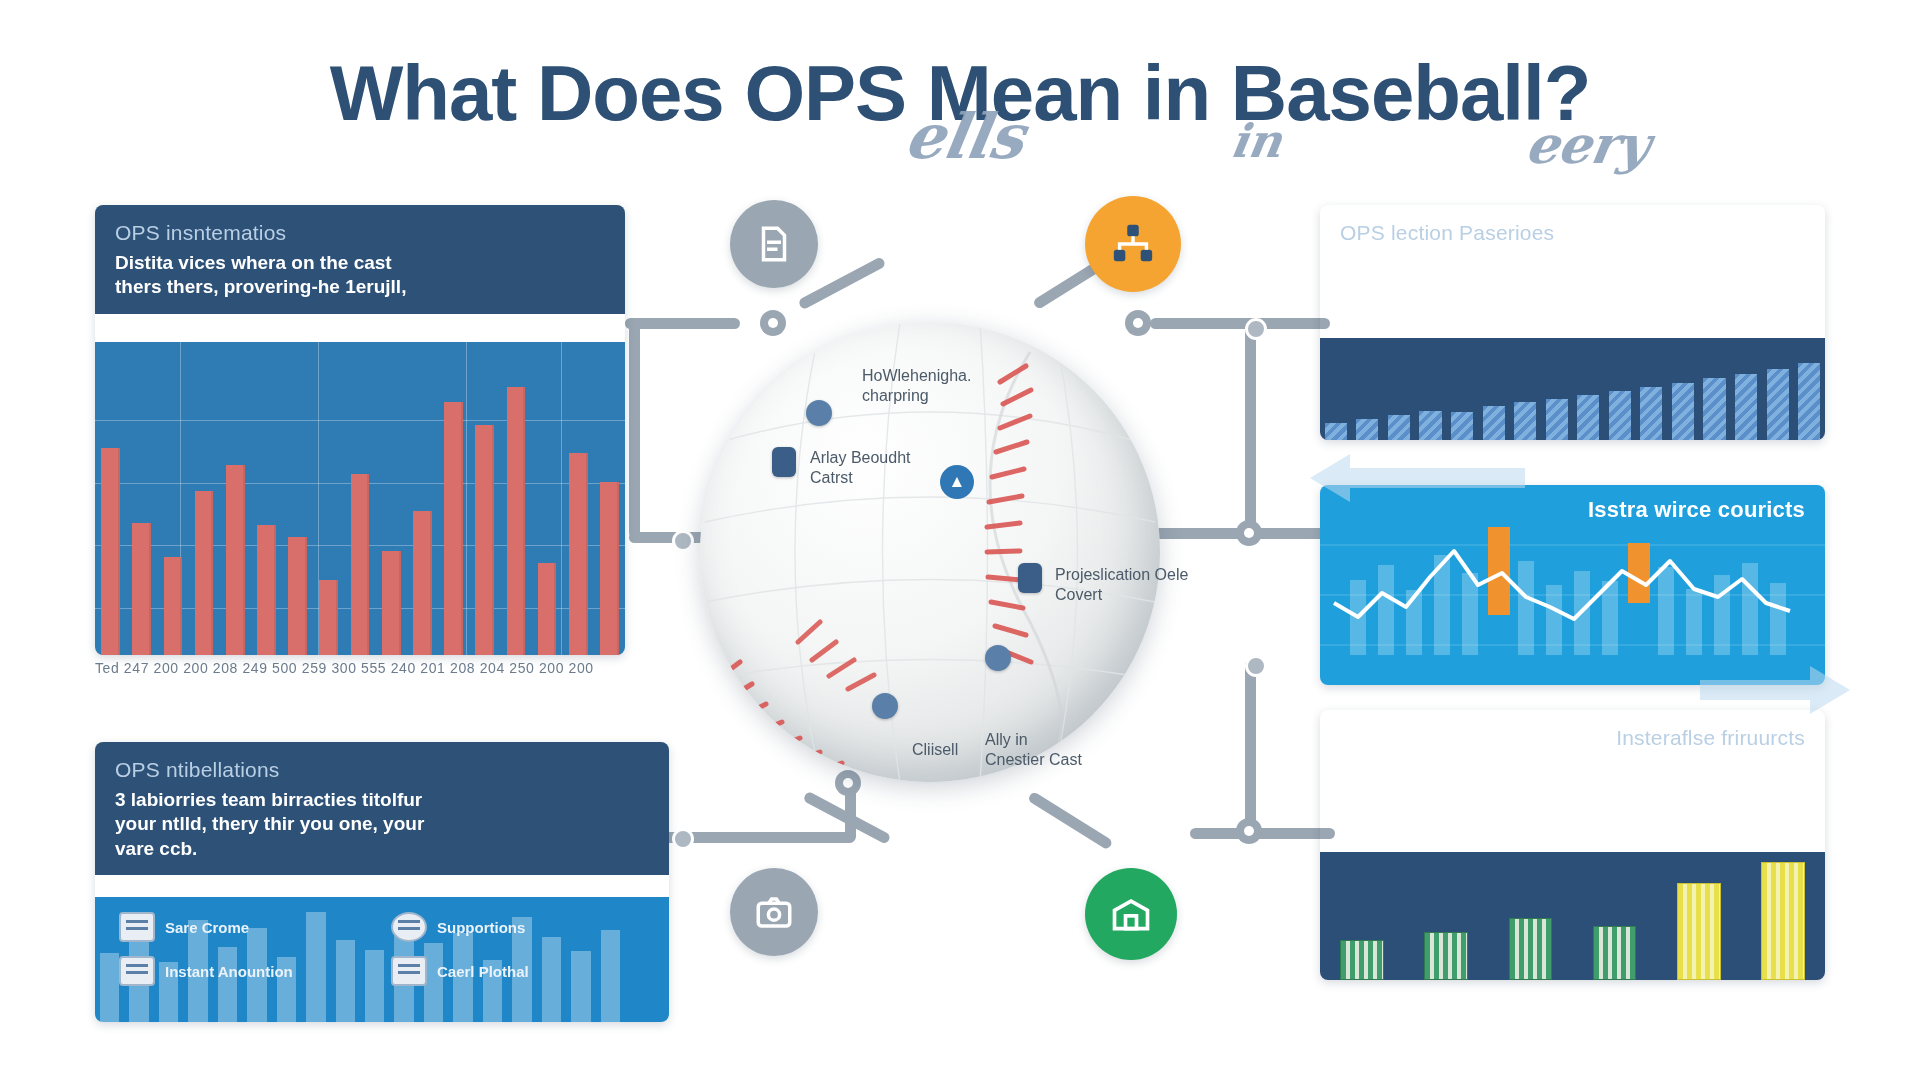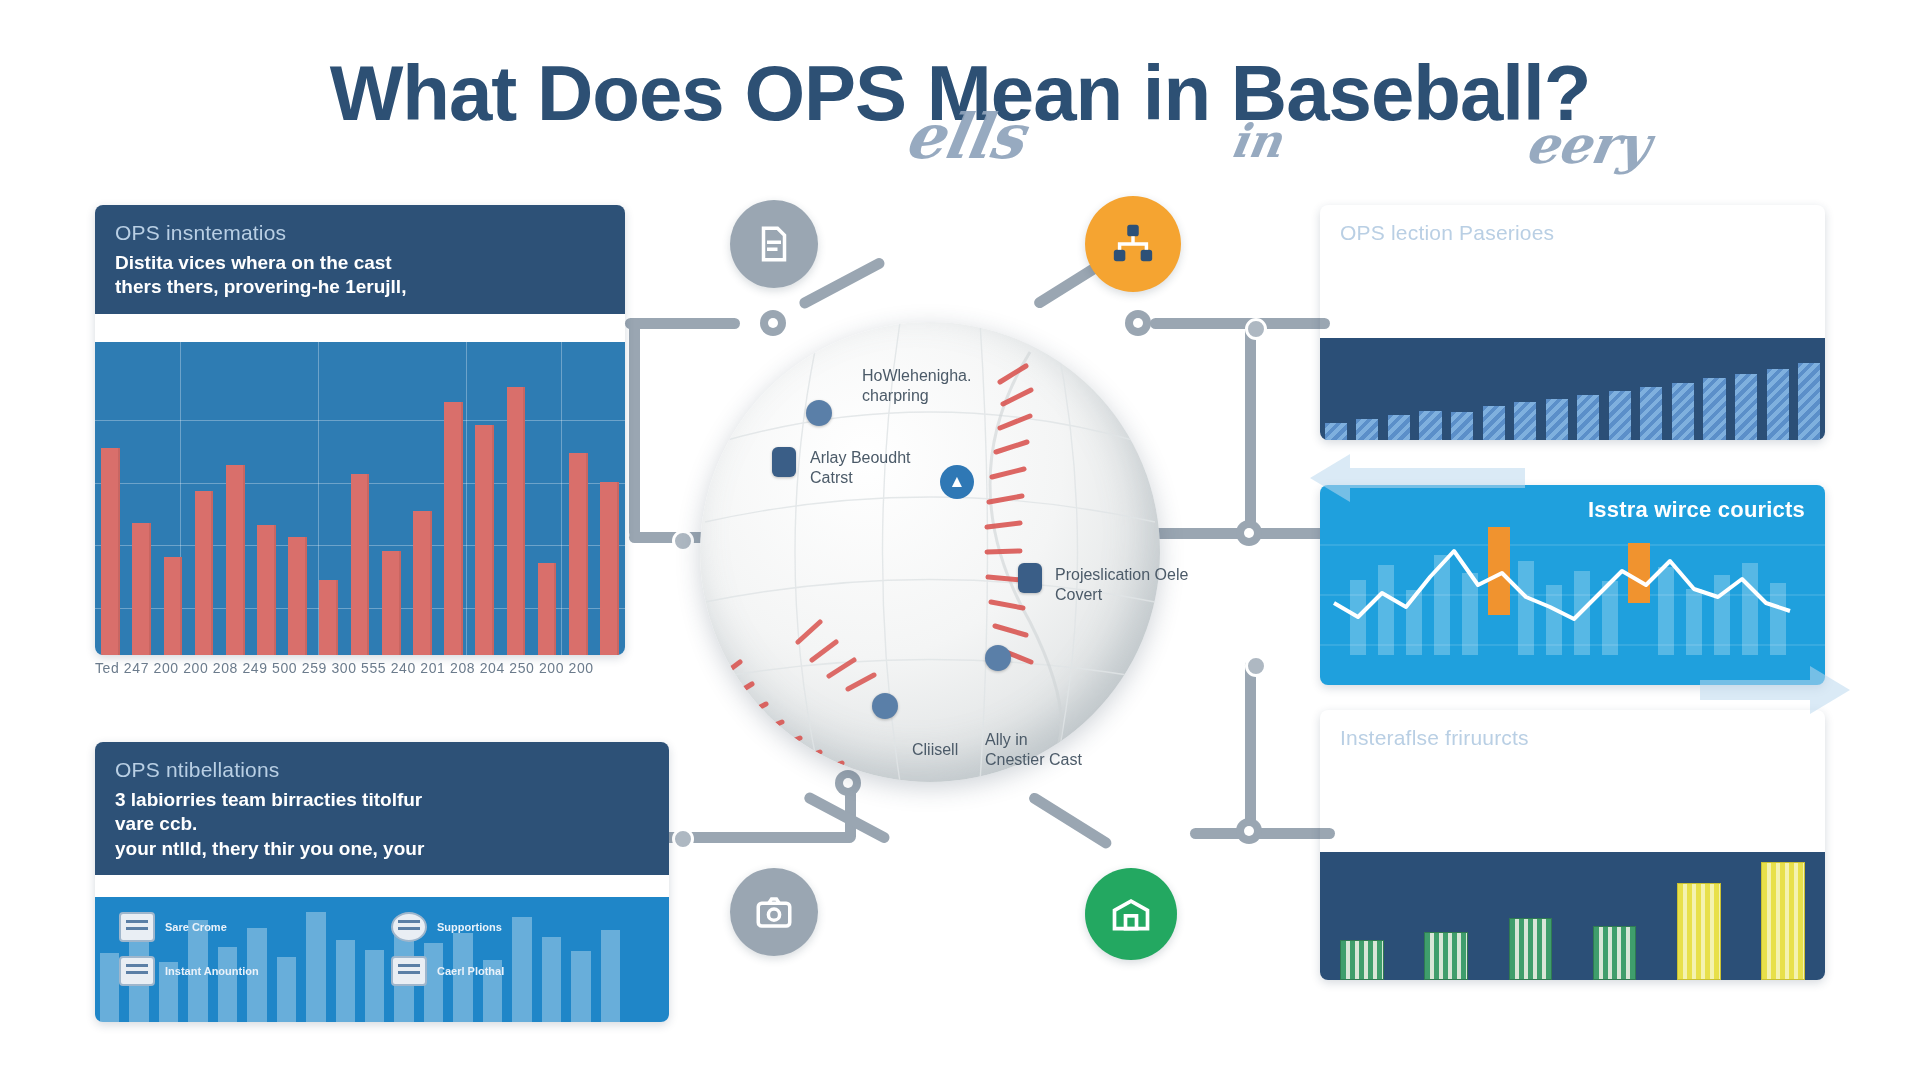--- a/index.html
+++ b/index.html
@@ -68,21 +68,21 @@
   #card-tr .chartzone{
     position:absolute;left:0;right:0;top:133px;bottom:0;
     background:#2b4f77;
   }
 
   
   #card-mr{left:1320px;top:485px;width:505px;height:200px;
     background:#1fa0dd;}
 
   
-  #card-br{left:1320px;top:710px;width:505px;height:270px;}
+  #card-br{left:1320px;top:710px;width:505px;height:270px;text-align:right;}
   #card-br .chartzone{
     position:absolute;left:0;right:0;top:142px;bottom:0;
     background:#2b4f77;
   }
 
   
   .bars{position:absolute;inset:0;}
   .grid-h{position:absolute;left:0;right:0;height:1px;background:rgba(255,255,255,.30);}
   .grid-v{position:absolute;top:0;bottom:0;width:1px;background:rgba(255,255,255,.30);}
   .bar{position:absolute;bottom:0;}
@@ -114,21 +114,21 @@
   .legend-item{display:flex;align-items:center;gap:10px;}
   .legend-icon{
     width:32px;height:26px;border-radius:4px;background:#e9eef4;
     border:2px solid #9fb6cc;flex:0 0 auto;position:relative;
   }
   .legend-icon:after{
     content:"";position:absolute;left:5px;right:5px;top:6px;height:3px;
     background:#5b7fa6;box-shadow:0 7px 0 #5b7fa6;
   }
   .legend-icon.round{border-radius:50%;}
-  .legend-text{font-size:11px;color:#eaf2fa;font-weight:600;}
+  .legend-text{font-size:15px;color:#eaf2fa;font-weight:600;}
 
   
   .spark{position:absolute;inset:0;}
 
   
   .baseball{
     position:absolute;left:700px;top:322px;width:460px;height:460px;
     border-radius:50%;
     background:radial-gradient(circle at 36% 30%, #ffffff 0%, #f4f5f5 45%, #dfe2e3 78%, #c3c8ca 100%);
     box-shadow:0 6px 24px rgba(40,60,80,.22), inset -14px -18px 40px rgba(120,135,145,.30);
@@ -391,22 +391,22 @@
           <div class="bar bar-lblue" style="left: 417.228px; width: 19.4333px; height: 105px;"></div>
           <div class="bar bar-lblue" style="left: 446.672px; width: 19.4333px; height: 85px;"></div>
           <div class="bar bar-lblue" style="left: 476.117px; width: 19.4333px; height: 71.25px;"></div>
           <div class="bar bar-lblue" style="left: 505.561px; width: 19.4333px; height: 92.5px;"></div>
         </div>
     </div>
     <div class="card-head" style="position:relative;z-index:2;background:#2d5177;">
       <p class="card-kicker">OPS ntibellations</p>
       <p class="card-body">
         <span>3 labiorries team birracties titolfur</span>
+        <span>your ntlld, thery thir you one, your</span>
         <span>vare ccb.</span>
-        <span>your ntlld, thery thir you one, your</span>
       </p>
     </div>
     <div class="legend" style="z-index:3;">
       <div class="legend-item">
         <span class="legend-icon"></span>
         <span class="legend-text">Sare Crome</span>
       </div>
       <div class="legend-item">
         <span class="legend-icon round"></span>
         <span class="legend-text">Supportions</span>

